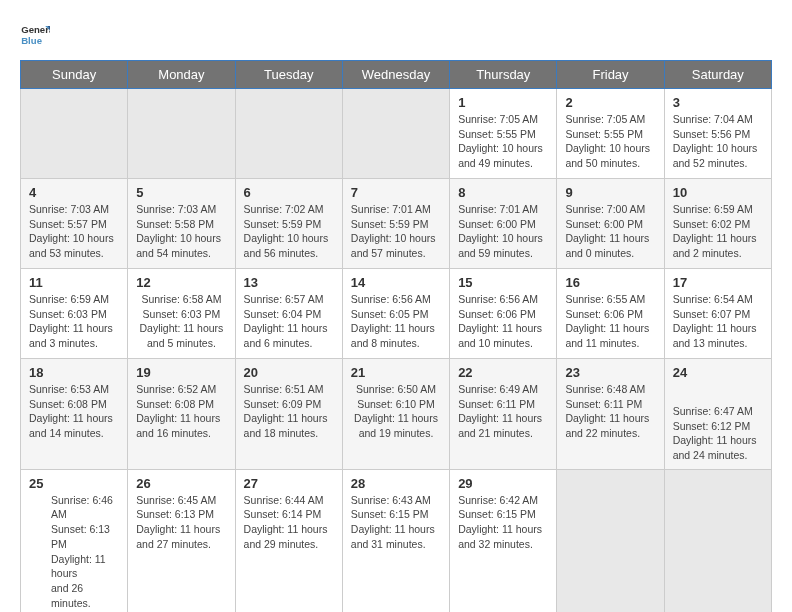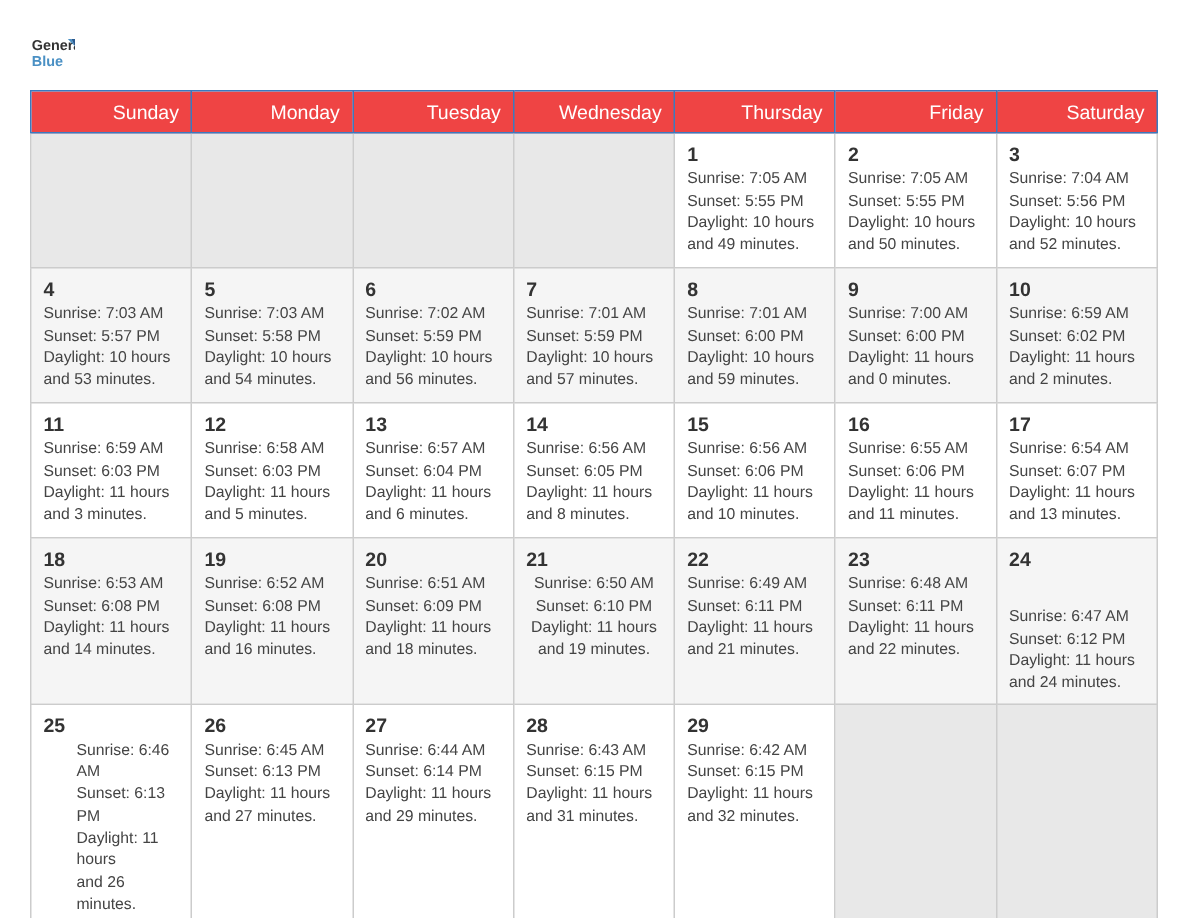--- a/index.html
+++ b/index.html
@@ -36,23 +36,23 @@
     .subtitle {
       font-size: 16px;
       color: #555;
     }
     table {
       width: 100%;
       border-collapse: collapse;
       table-layout: fixed;
     }
     th {
-      background-color: #ef4444;
+      background-color: #737373;
       color: #fff;
-      text-align: right;
+      text-align: center;
       padding: 6px 8px;
       font-size: 13px;
       font-weight: normal;
       border: 1px solid #3a7abf;
     }
     td {
       vertical-align: top;
       padding: 6px 8px;
       font-size: 11px;
       color: #333;
@@ -192,21 +192,21 @@
       <tr>
         <td>
           <span class="day-num">11</span>
           <div class="day-info" style="white-space: pre-line;">Sunrise: 6:59 AM
 Sunset: 6:03 PM
 Daylight: 11 hours
 and 3 minutes.</div>
         </td>
         <td>
           <span class="day-num">12</span>
-          <div class="day-info" style="white-space: pre-line;">Sunrise: 6:58 AM
+          <div class="day-info" style="white-space: pre-line; text-align: center;">Sunrise: 6:58 AM
 Sunset: 6:03 PM
 Daylight: 11 hours
 and 5 minutes.</div>
         </td>
         <td>
           <span class="day-num">13</span>
           <div class="day-info" style="white-space: pre-line;">Sunrise: 6:57 AM
 Sunset: 6:04 PM
 Daylight: 11 hours
 and 6 minutes.</div>

